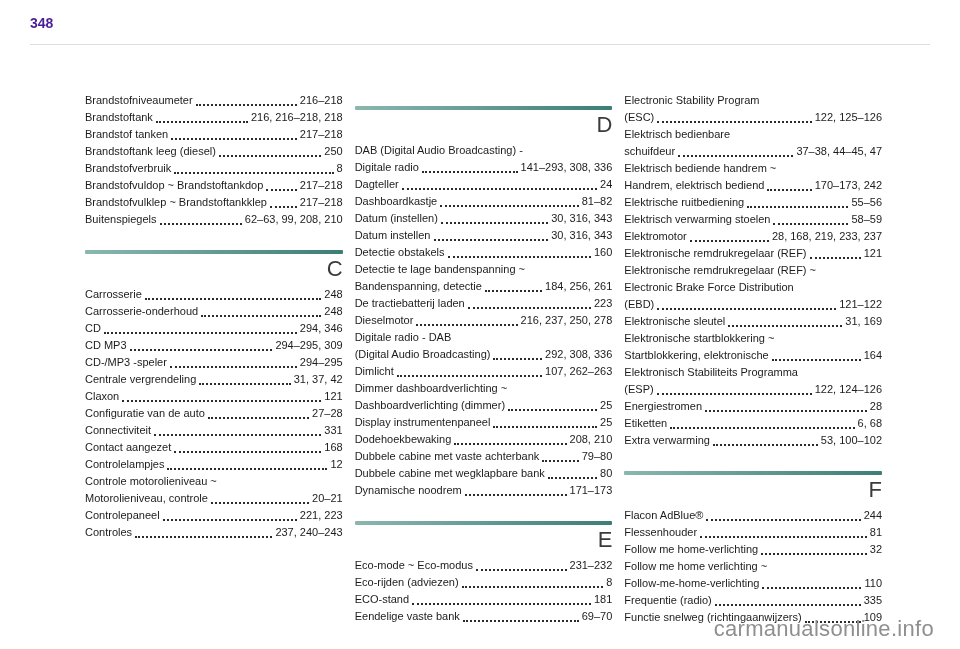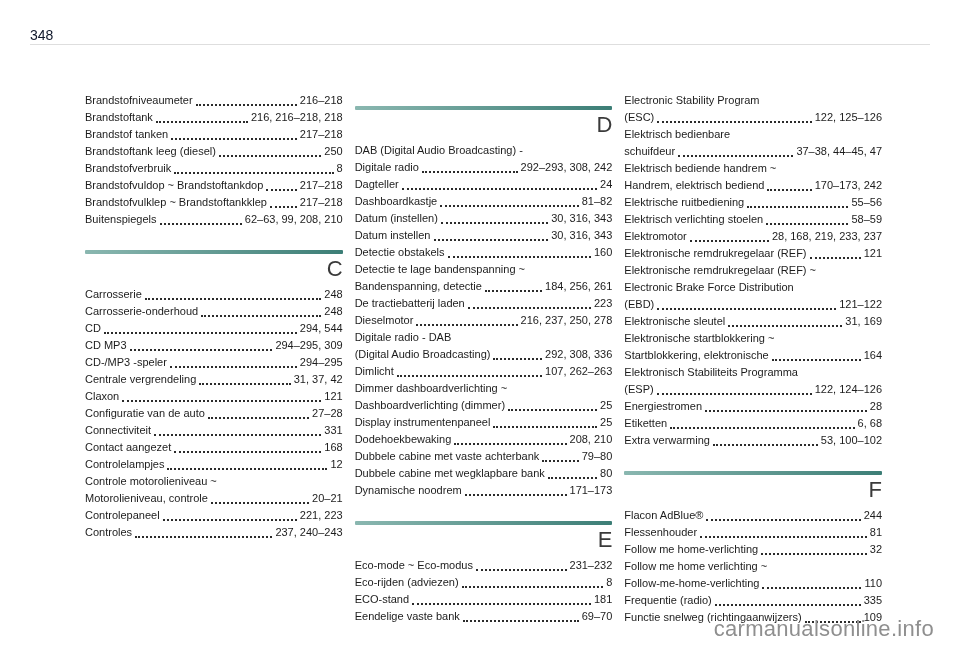--- a/index.html
+++ b/index.html
@@ -14,23 +14,22 @@
     overflow: hidden;
     font-family: "Liberation Sans", sans-serif;
     color: #1c1c1c;
     -webkit-font-smoothing: antialiased;
   }
   .page-number {
     position: absolute;
     top: 15px;
     left: 30px;
     font-size: 14px;
-    font-weight: normal;
-    color: #0f172a;
-    margin-top: 12px;
+    font-weight: bold;
+    color: #4c1d95;
   }
   .header-rule {
     position: absolute;
     top: 44px;
     left: 30px;
     right: 30px;
     height: 1px;
     background: #dedede;
   }
   .content {
@@ -153,21 +152,21 @@
           <span class="pages">248</span>
         </div>
         <div class="entry">
           <span class="entry-text">Carrosserie-onderhoud</span>
           <span class="leader"></span>
           <span class="pages">248</span>
         </div>
         <div class="entry">
           <span class="entry-text">CD</span>
           <span class="leader"></span>
-          <span class="pages">294, 544</span>
+          <span class="pages">294, 346</span>
         </div>
         <div class="entry">
           <span class="entry-text">CD MP3</span>
           <span class="leader"></span>
           <span class="pages">294–295, 309</span>
         </div>
         <div class="entry">
           <span class="entry-text">CD-/MP3 -speler</span>
           <span class="leader"></span>
           <span class="pages">294–295</span>
@@ -227,21 +226,21 @@
         <div class="section">
           <div class="section-line"></div>
           <div class="section-letter">D</div>
         </div>
         <div class="entry">
           <span class="entry-text">DAB (Digital Audio Broadcasting) -</span>
         </div>
         <div class="entry">
           <span class="entry-text">Digitale radio</span>
           <span class="leader"></span>
-          <span class="pages">292–293, 308, 242</span>
+          <span class="pages">141–293, 308, 336</span>
         </div>
         <div class="entry">
           <span class="entry-text">Dagteller</span>
           <span class="leader"></span>
           <span class="pages">24</span>
         </div>
         <div class="entry">
           <span class="entry-text">Dashboardkastje</span>
           <span class="leader"></span>
           <span class="pages">81–82</span>
@@ -378,21 +377,21 @@
           <span class="entry-text">Handrem, elektrisch bediend</span>
           <span class="leader"></span>
           <span class="pages">170–173, 242</span>
         </div>
         <div class="entry">
           <span class="entry-text">Elektrische ruitbediening</span>
           <span class="leader"></span>
           <span class="pages">55–56</span>
         </div>
         <div class="entry">
-          <span class="entry-text">Elektrisch verlichting stoelen</span>
+          <span class="entry-text">Elektrisch verwarming stoelen</span>
           <span class="leader"></span>
           <span class="pages">58–59</span>
         </div>
         <div class="entry">
           <span class="entry-text">Elektromotor</span>
           <span class="leader"></span>
           <span class="pages">28, 168, 219, 233, 237</span>
         </div>
         <div class="entry">
           <span class="entry-text">Elektronische remdrukregelaar (REF)</span>

